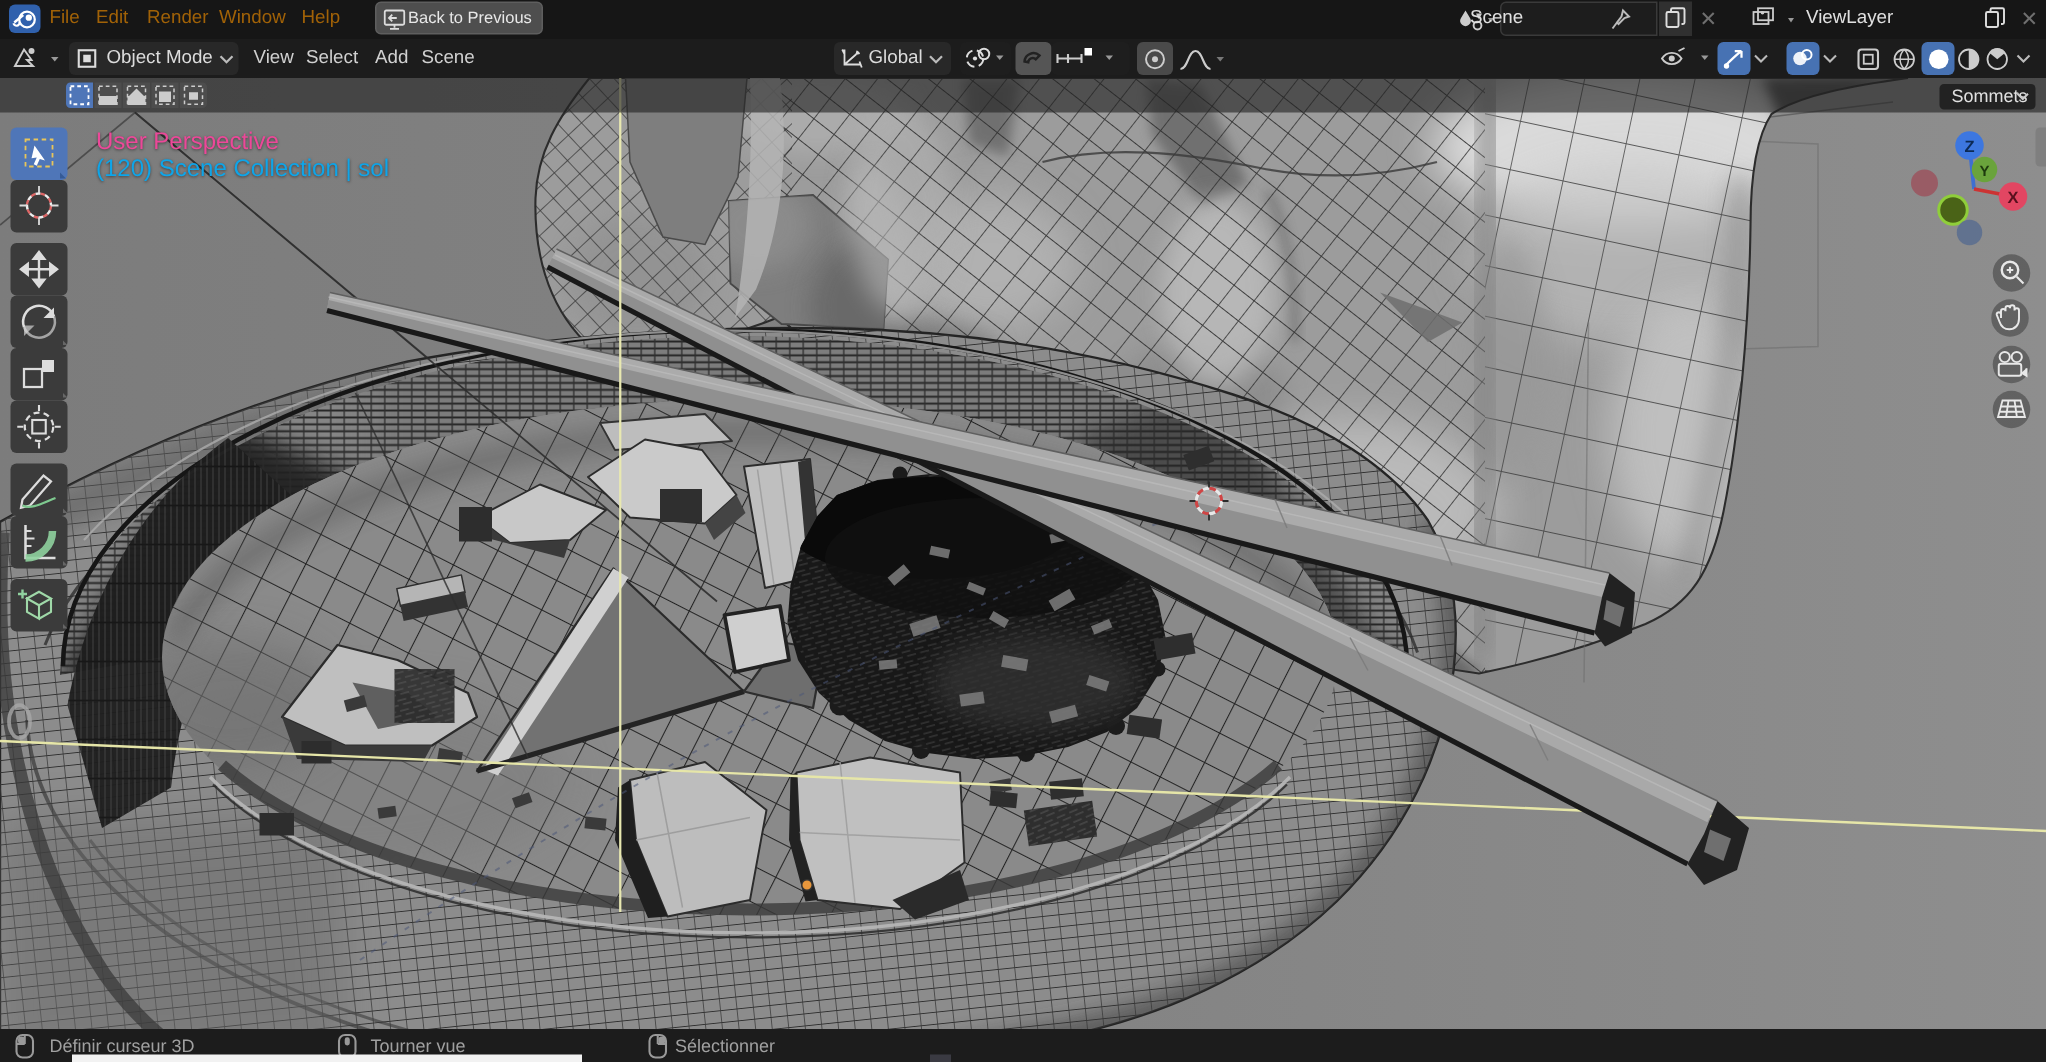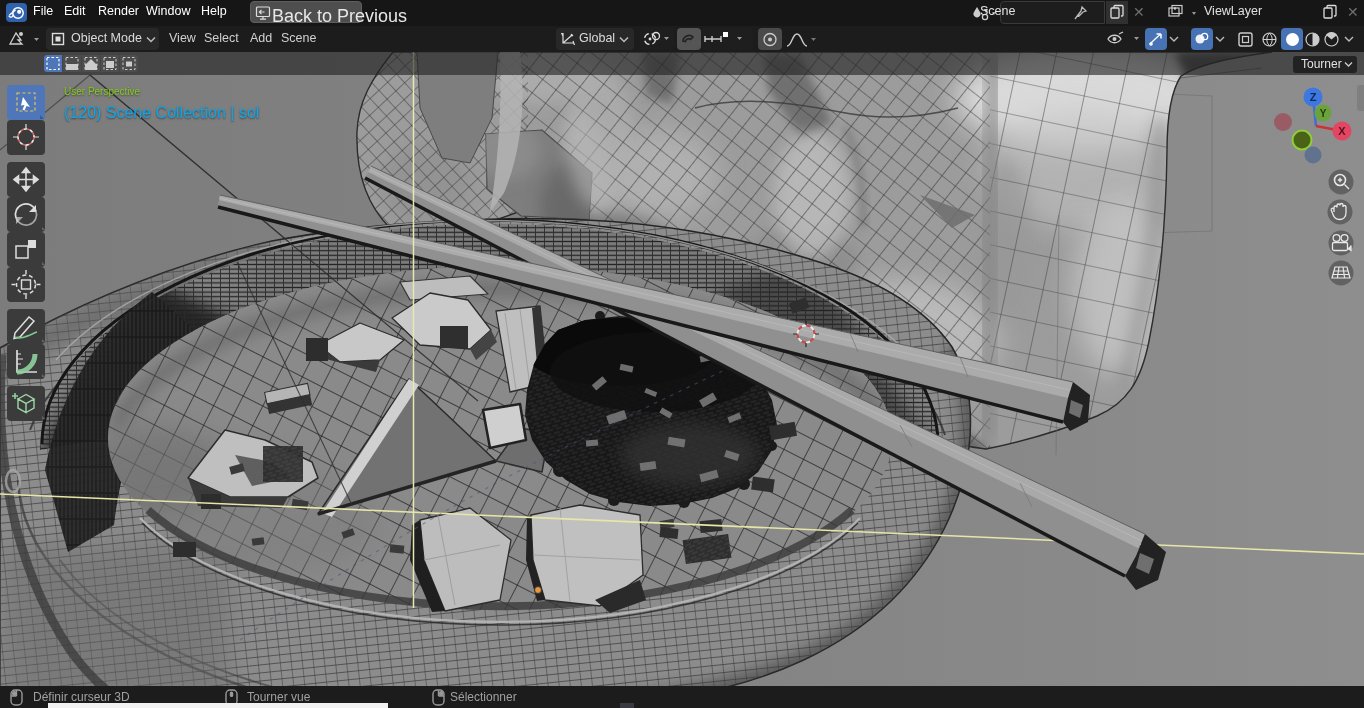--- a/index.html
+++ b/index.html
@@ -1,19 +1,19 @@
 <!DOCTYPE html>
 <html><head><meta charset="utf-8">
 <style>
 *{margin:0;padding:0;box-sizing:border-box}
 html,body{width:1364px;height:708px;overflow:hidden;background:#111;font-family:"Liberation Sans",sans-serif;}
 #app{position:absolute;top:0;left:0;width:1364px;height:708px}
 .abs{position:absolute}
 .topbar{left:0;top:0;width:1364px;height:26px;background:#161616;color:#cecece;font-size:12.5px}
-.menu{position:absolute;top:4px;color:#ffffff}
+.menu{position:absolute;top:4px;color:#a16207}
 .hdr2{left:0;top:26px;width:1364px;height:26px;background:#1c1c1c;color:#d0d0d0;font-size:12.5px}
 .pill{position:absolute;background:#282828;border-radius:4px;color:#dcdcdc}
 .status{left:0;top:686px;width:1364px;height:24px;background:#1c1c1c;color:#a0a0a0;font-size:12px}
 .vp{left:0;top:52px;width:1364px;height:634px;overflow:hidden}
 .toolbtn{position:absolute;left:7px;width:38px;height:35px;background:#3b3b3b;border-radius:4px}
 </style></head>
 <body>
 <div id="app">
 
   <div class="abs vp" id="vp">
@@ -321,27 +321,27 @@
           <rect x="5" y="6" width="8" height="7" fill="#ccc"></rect>
           <rect x="3" y="2.5" width="12" height="12" fill="none" stroke="#ccc" stroke-width="1" stroke-dasharray="2.5 2"></rect>
         </g>
     <g transform="translate(76,0)">
           <rect x="6" y="6.5" width="6" height="5" fill="#ccc"></rect>
           <rect x="3" y="2.5" width="12" height="12" fill="none" stroke="#ccc" stroke-width="1" stroke-dasharray="2.5 2"></rect>
         </g>
   </svg>
   
   <div class="abs" style="left:1293px;top:4px;width:64px;height:17px;background:rgba(30,30,30,0.9);border-radius:3px;color:#e0e0e0;font-size:12px">
-    <span class="abs" style="left:8px;top:1px">Tourner</span>
+    <span class="abs" style="left:8px;top:1px">Sommets</span>
     <svg class="abs" style="left:50px;top:5px" width="11" height="8" viewBox="0 0 11 8">
           <path d="M2,1.5 l3.5,3.5 3.5,-3.5" stroke="#ccc" stroke-width="1.3" fill="none"></path>
         </svg>
   </div>
   
-  <div class="abs" style="left:64px;top:34px;color:#84cc16;font-size:10px;text-shadow:0 1px 2px rgba(0,0,0,0.5)">User Perspective</div>
+  <div class="abs" style="left:64px;top:34px;color:#ec4899;font-size:16px;text-shadow:0 1px 2px rgba(0,0,0,0.5)">User Perspective</div>
   <div class="abs" style="left:64px;top:52px;color:#0ea5e9;font-size:16px;text-shadow:0 1px 2px rgba(0,0,0,0.5)">(120) Scene Collection | sol</div>
 
   
   <div id="toolbar">
     <div class="toolbtn" style="left:7px;top:33px;background:#4f76b8"></div>
     <svg class="abs" style="left:7px;top:33px" width="38" height="35" viewBox="0 0 38 35">
       <rect x="10" y="8" width="18" height="18" fill="none" stroke="#e8c55a" stroke-width="1.2" stroke-dasharray="3 2.4"></rect>
       <path d="M16,12 l7,10 -3.5,-1 -2,4.5 -2,-1 2,-4.5 -3.5,0.5 z" fill="#fff"></path>
       <path d="M33,30 l4,4 -4,0 z" fill="#355a96"></path>
     </svg>
@@ -452,21 +452,21 @@
     <span class="menu" style="left:64px">Edit</span>
     <span class="menu" style="left:98px">Render</span>
     <span class="menu" style="left:146px">Window</span>
     <span class="menu" style="left:201px">Help</span>
     <div class="abs" style="left:250px;top:1px;width:112px;height:22px;background:#4e4e4e;border-radius:4px;border:1px solid #5e5e5e">
       <svg class="abs" style="left:4px;top:3px" width="16" height="16" viewBox="0 0 16 16">
         <rect x="1.5" y="2" width="13" height="9.5" rx="1" fill="none" stroke="#ddd" stroke-width="1.2"></rect>
         <path d="M9.5,7 H4.5 M6.5,4.8 L4.3,7 L6.5,9.2" stroke="#ddd" stroke-width="1.2" fill="none"></path>
         <path d="M8,11.5 v2 M5,14.2 h6" stroke="#ddd" stroke-width="1.2"></path>
       </svg>
-      <span style="position:absolute;left:21px;top:4px;color:#e8e8e8;font-size:18px;white-space:nowrap">Back to Previous</span>
+      <span style="position:absolute;left:21px;top:4px;color:#e8e8e8;font-size:11px;white-space:nowrap">Back to Previous</span>
     </div>
 
     <svg class="abs" style="left:968px;top:4px" width="30" height="18" viewBox="0 0 30 18">
       <path d="M9,3 l3,5 a3.5,3.5 0 1 1 -6,0 z" fill="#ccc"></path>
       <circle cx="17" cy="13" r="2.6" fill="none" stroke="#ccc" stroke-width="1.3"></circle>
       <path d="M16,5 l4,0 -2,4 z" fill="#ccc"></path>
       <path d="M24,8 l4,0 -2,3 z" fill="#999"></path>
     </svg>
     <div class="abs" style="left:1000px;top:1px;width:105px;height:23px;background:#1d1d1d;border:1px solid #3a3a3a;border-radius:4px 0 0 4px"></div>
     <span class="abs" style="left:980px;top:4px;color:#e0e0e0">Scene</span>

